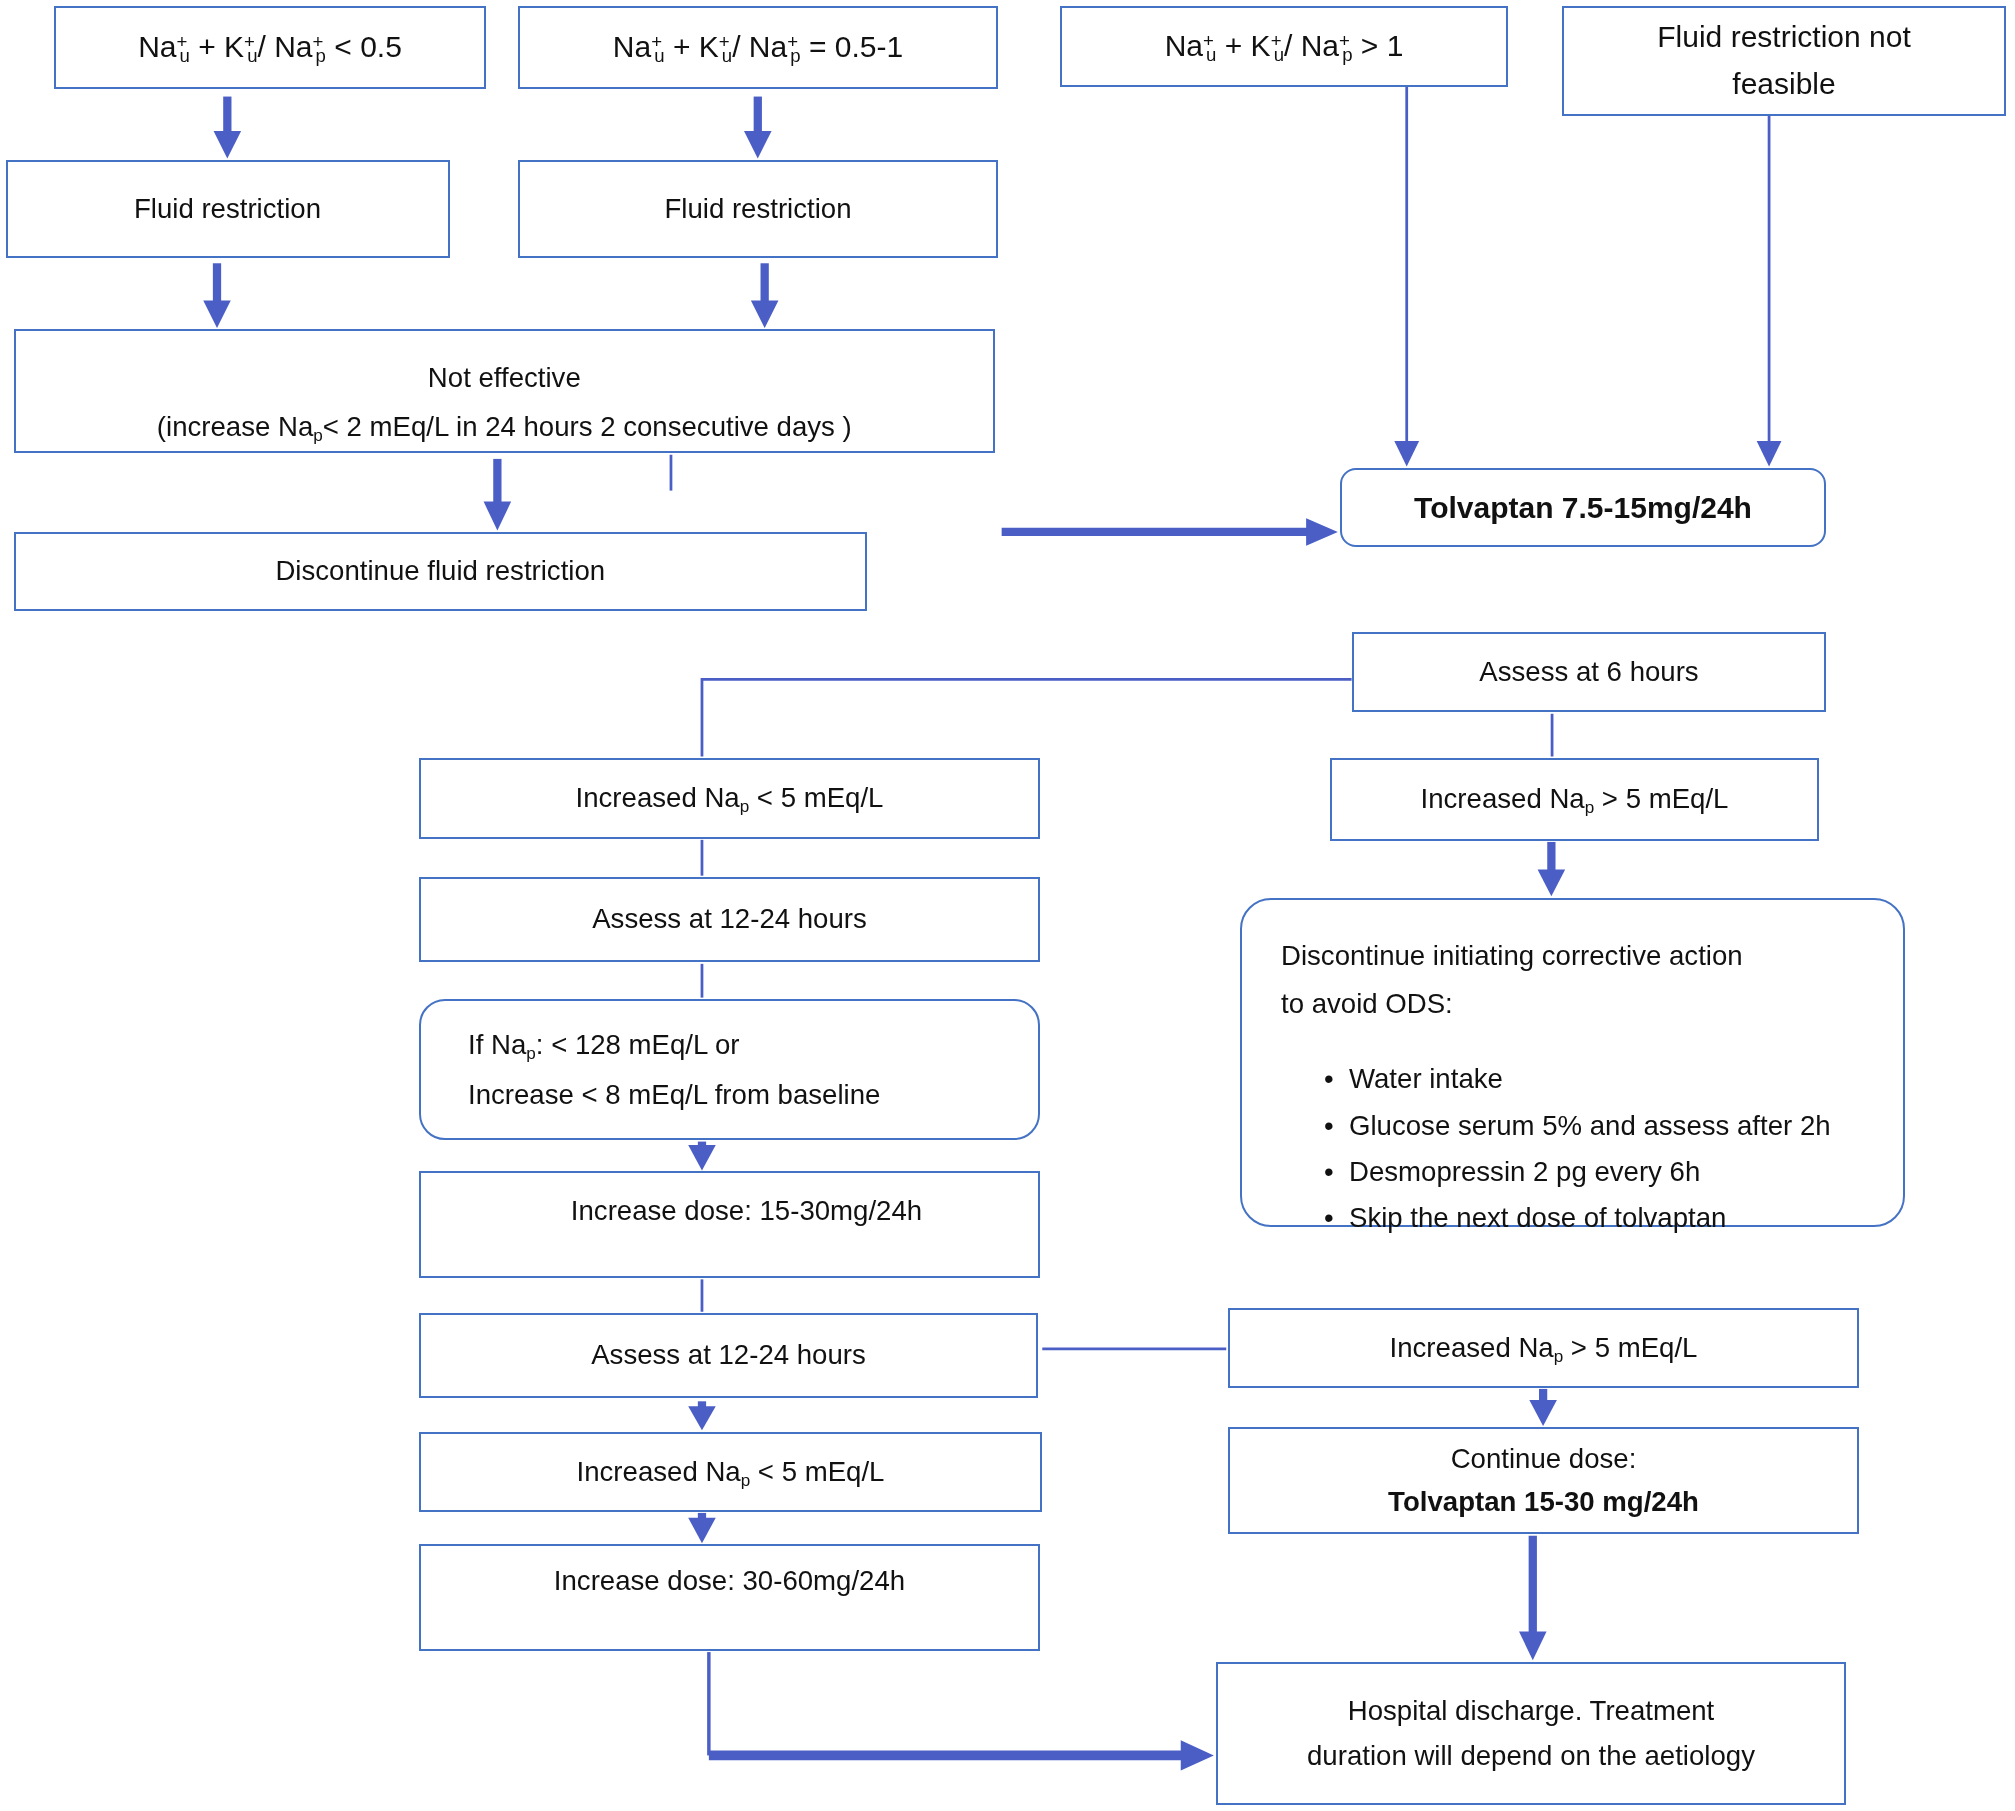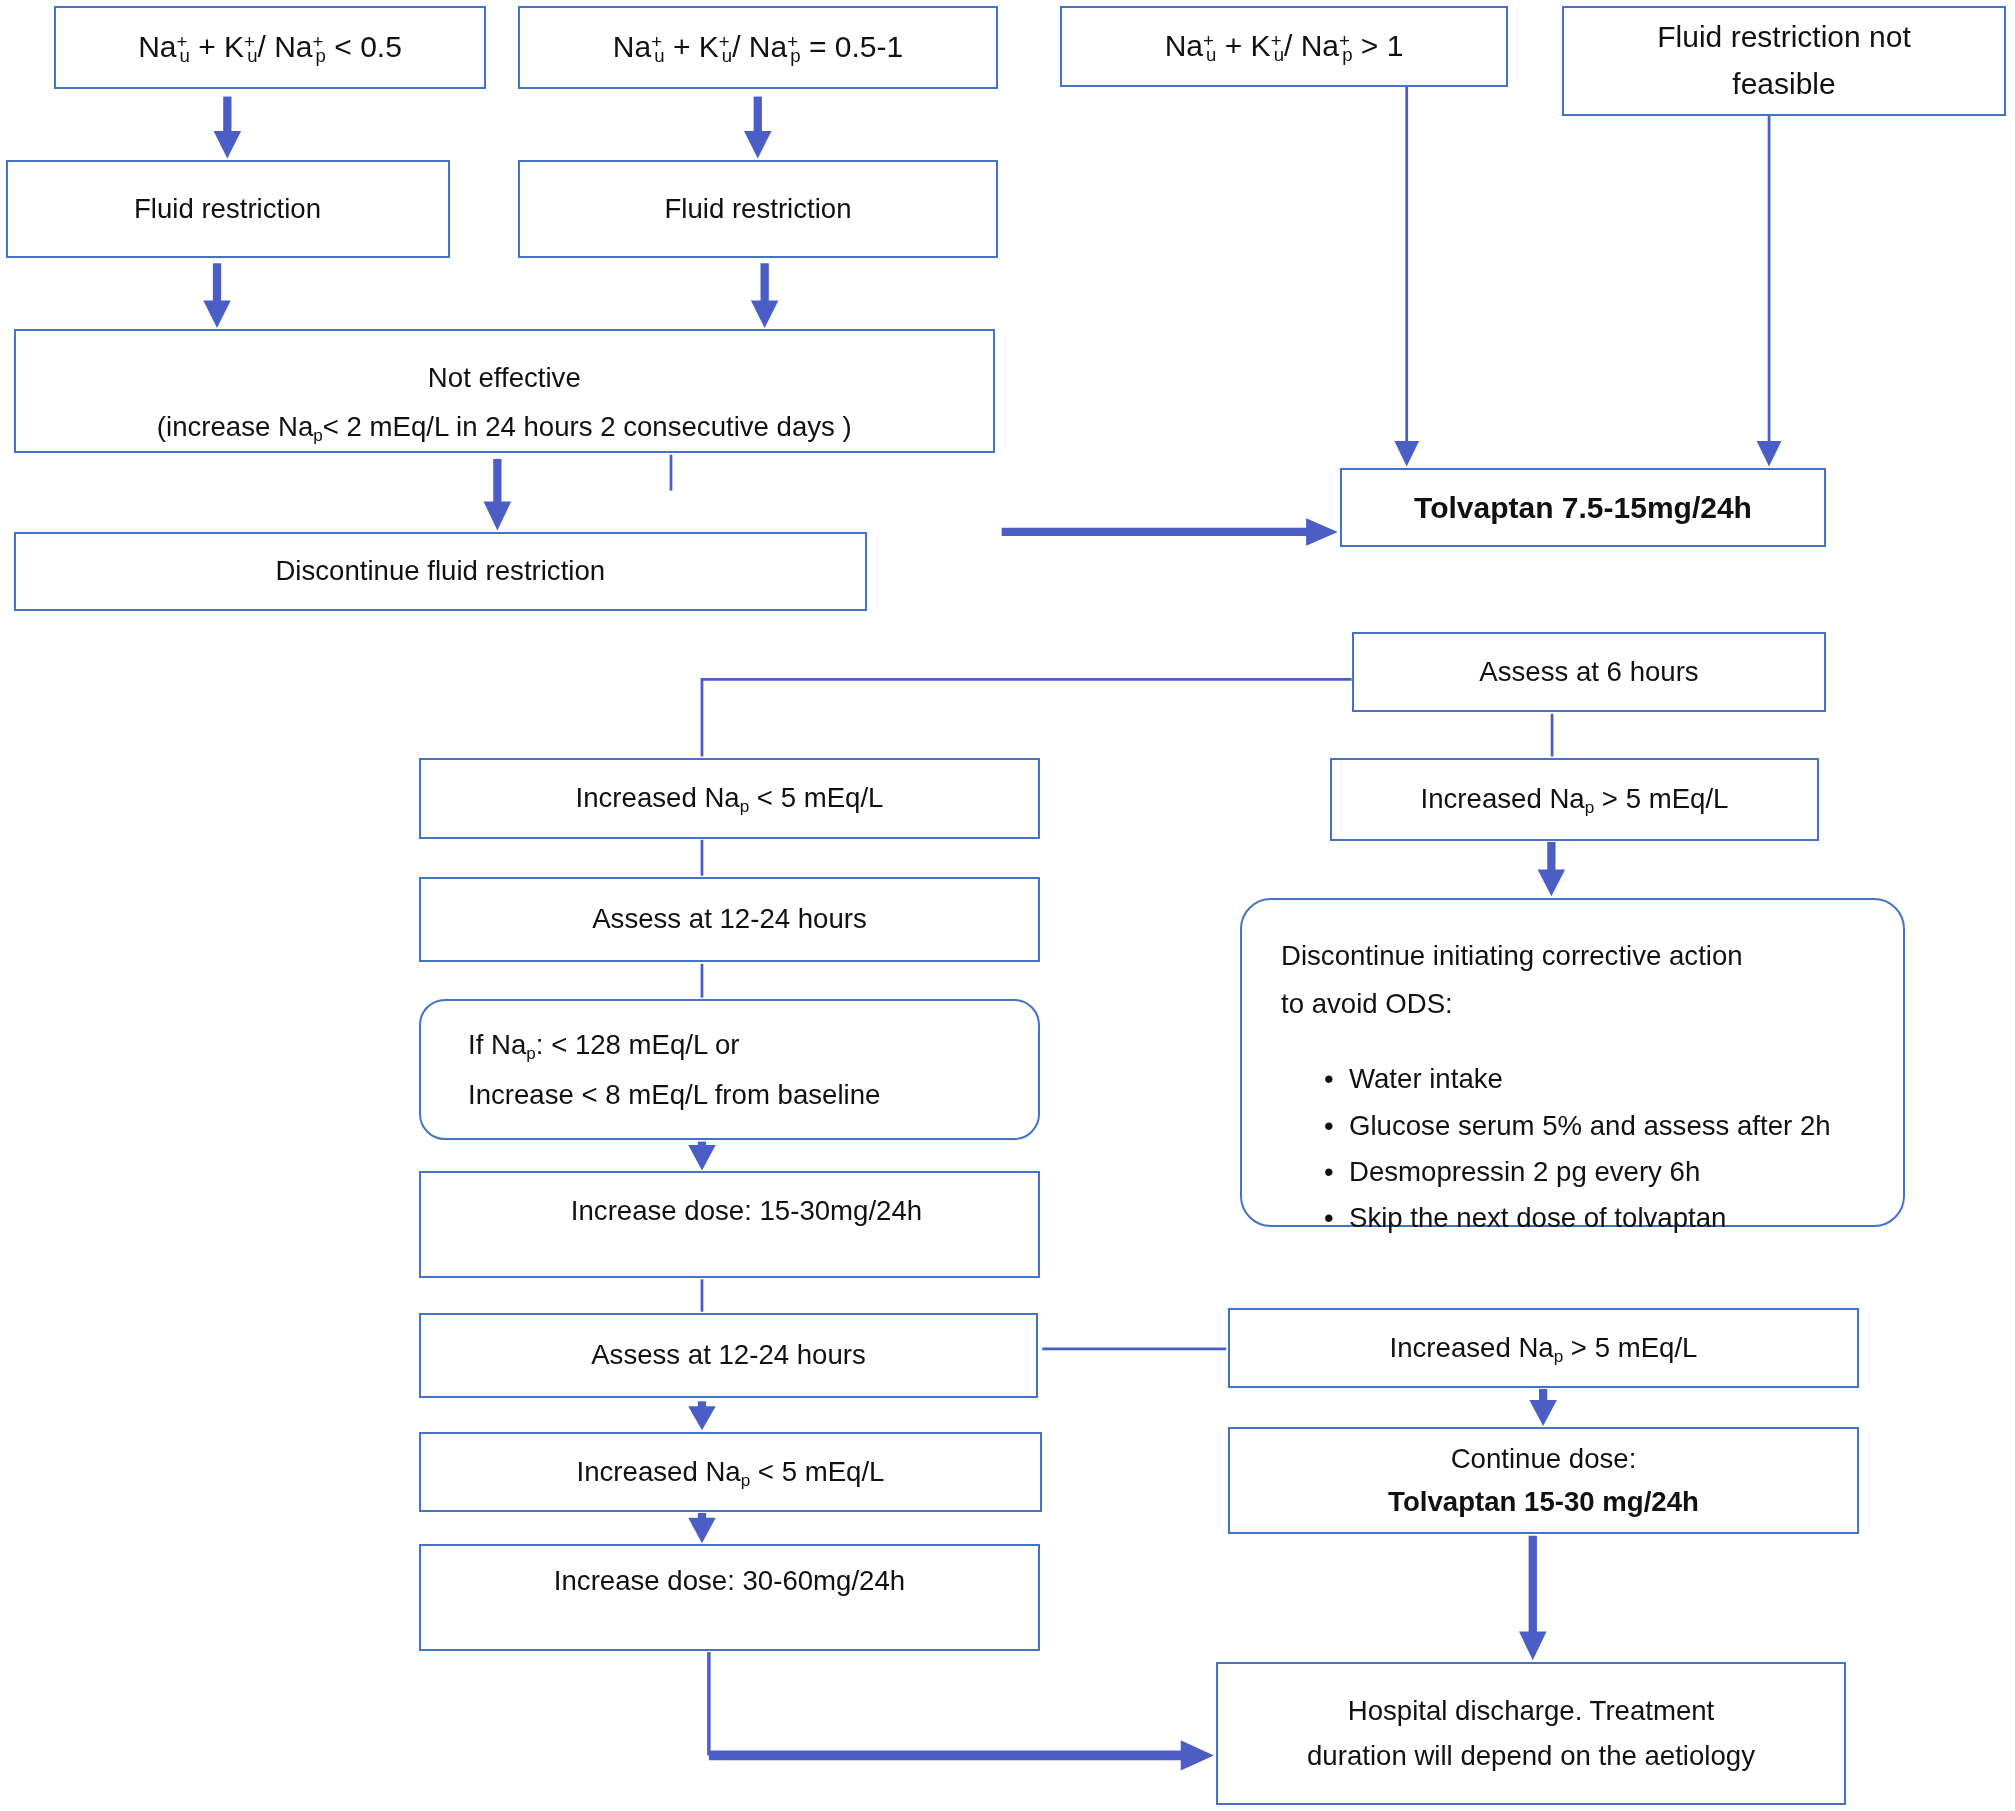--- a/index.html
+++ b/index.html
@@ -159,21 +159,21 @@
 
   <div class="box" id="box-not-effective" style="left:13.8px;top:329px;width:981px;height:124px;justify-content:flex-end;">
     <span class="line">Not effective</span>
     <span class="line">(increase Na<sub>p</sub>&lt; 2 mEq/L in 24 hours 2 consecutive days )</span>
   </div>
 
   <div class="box" id="box-discontinue" style="left:13.8px;top:532px;width:853px;height:79px;">
     <span class="line">Discontinue fluid restriction</span>
   </div>
 
-  <div class="box formula" id="box-tolvaptan" style="left:1340px;top:468px;width:486px;height:79px;">
+  <div class="box formula" id="box-tolvaptan" style="left:1340px;top:468px;width:486px;height:79px;border-radius:16px;">
     <span class="line b">Tolvaptan 7.5-15mg/24h</span>
   </div>
 
   <div class="box" id="box-assess6h" style="left:1352px;top:632px;width:474px;height:80px;">
     <span class="line">Assess at 6 hours</span>
   </div>
 
   <div class="box" id="box-inc-less5-a" style="left:419px;top:758px;width:621px;height:81px;">
     <span class="line">Increased Na<sub>p</sub> &lt; 5 mEq/L</span>
   </div>

